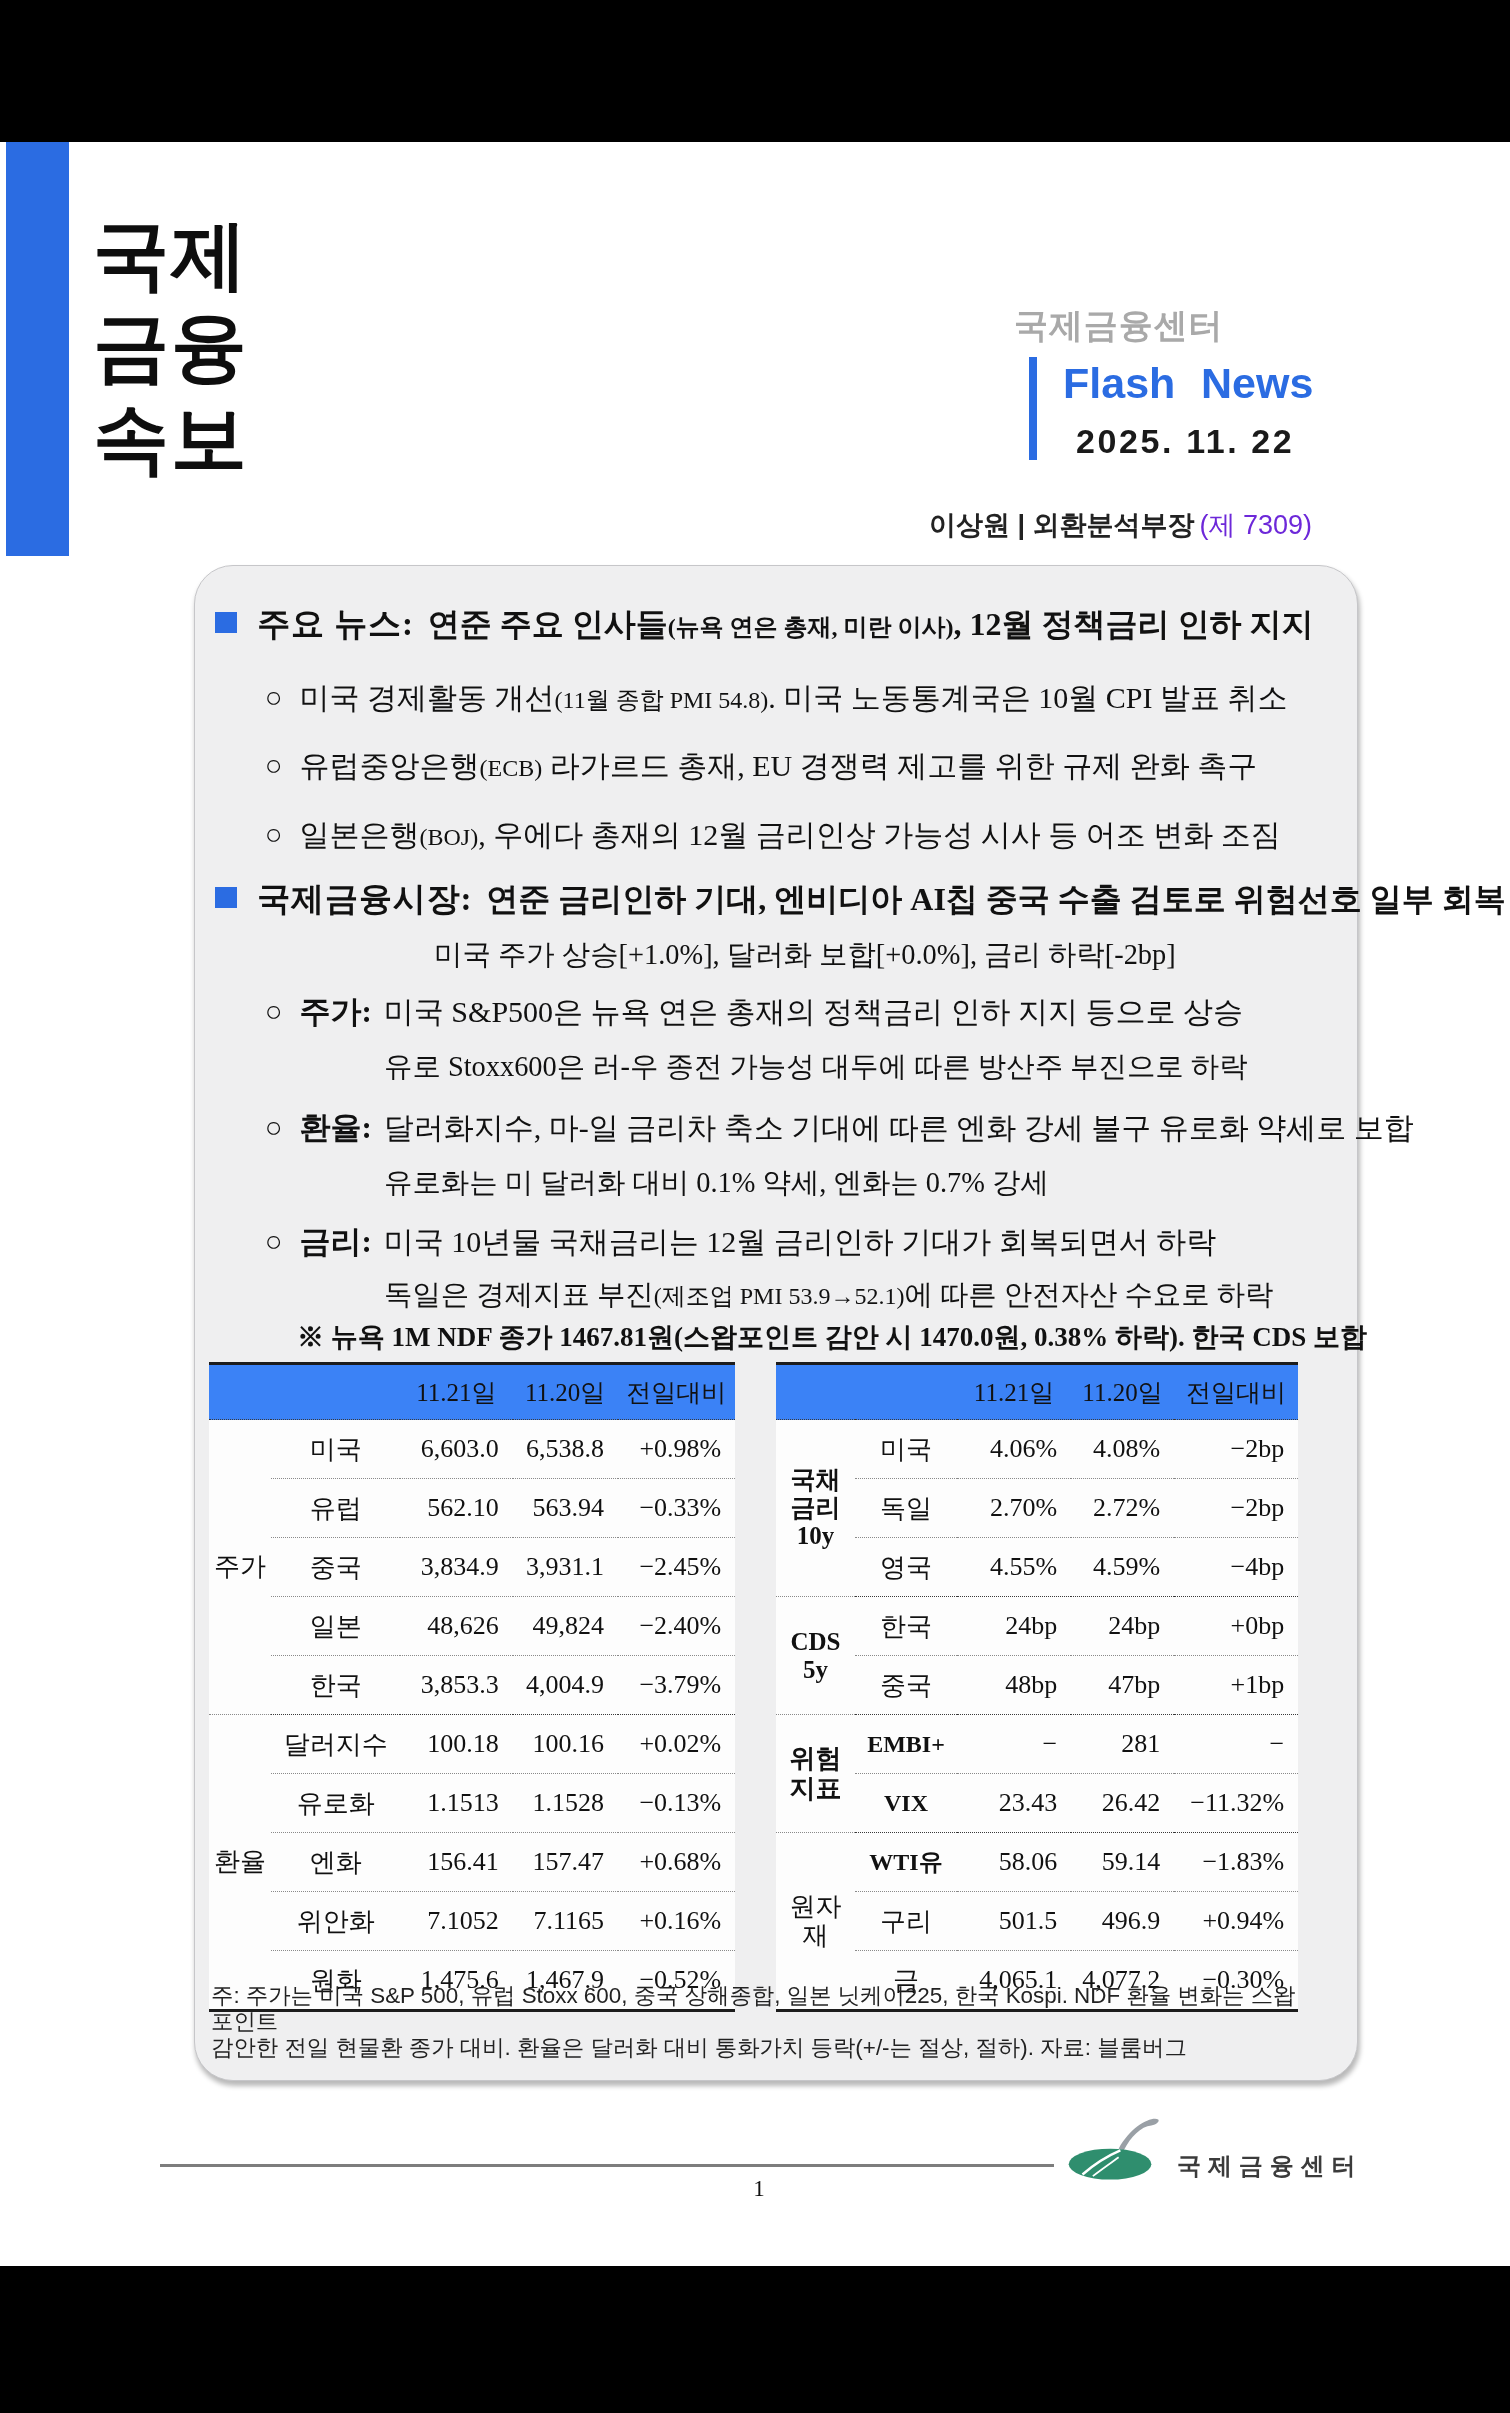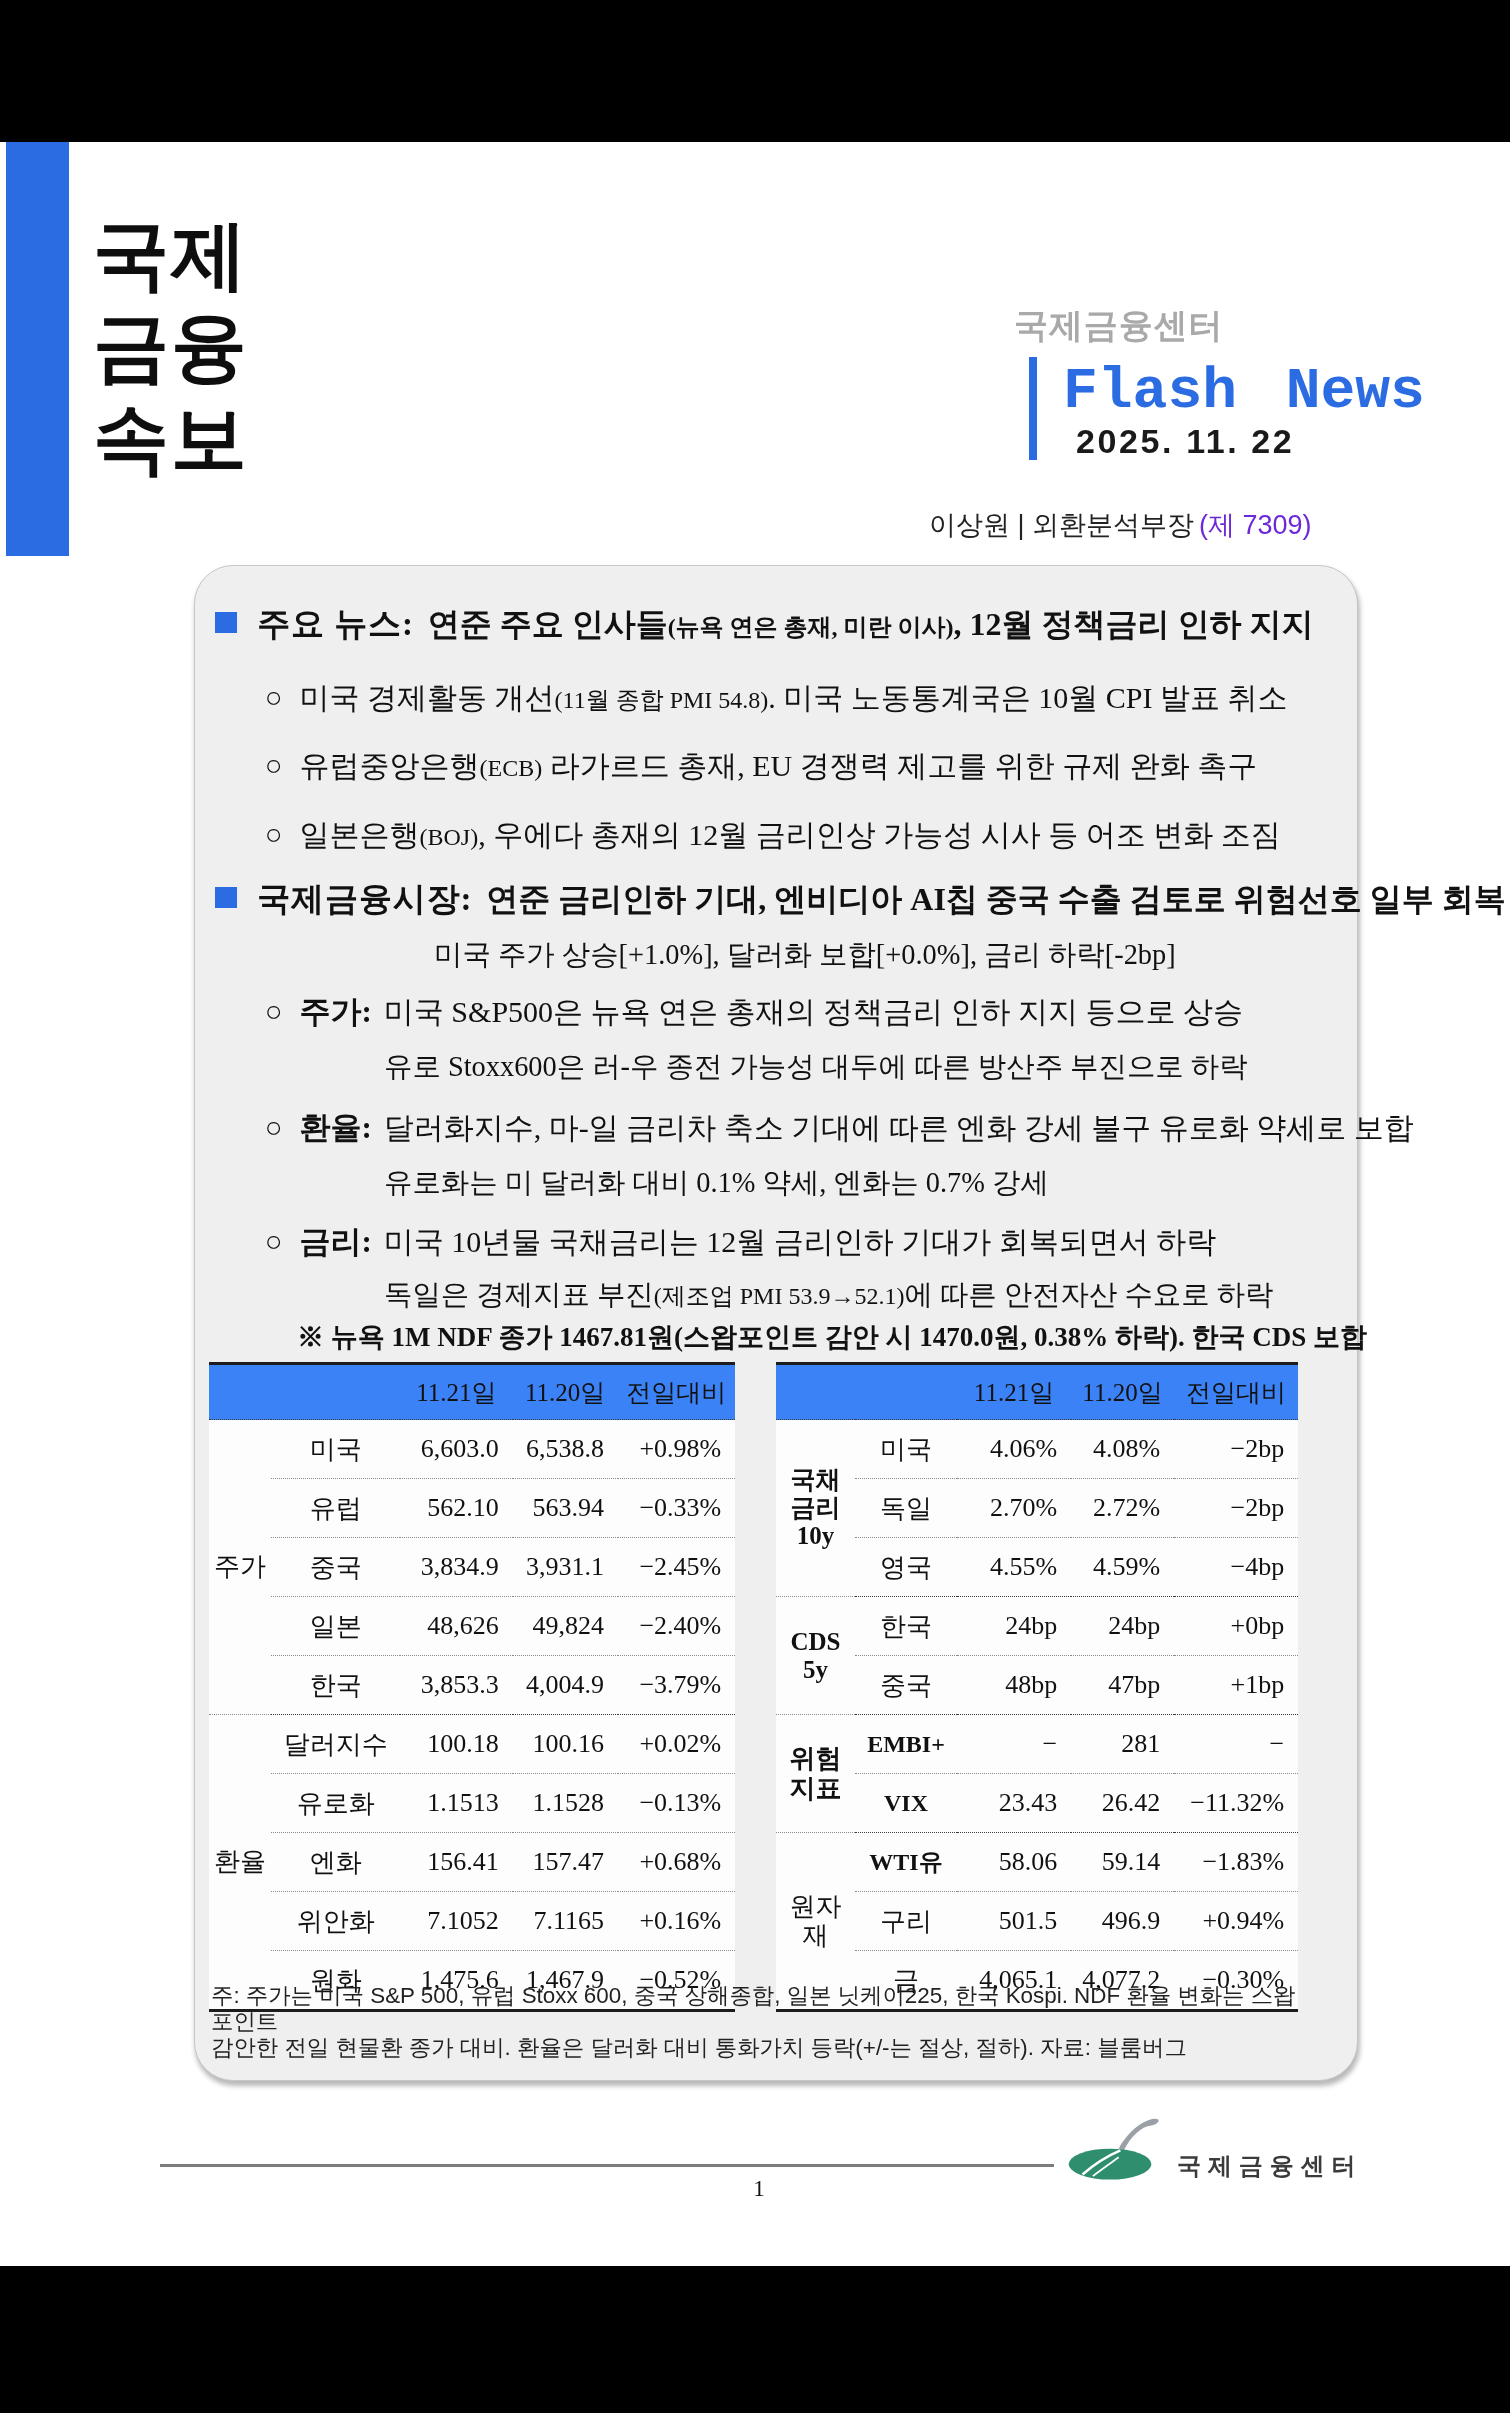--- a/index.html
+++ b/index.html
@@ -9,27 +9,27 @@
   .band-top{top:0;height:142px;}
   .band-bottom{top:2266px;height:147px;}
   .blue-bar{position:absolute;left:6px;top:142px;width:63px;height:414px;background:#2b6ce2;}
 
   .masthead-title{position:absolute;left:93px;top:209px;font-family:"Liberation Sans","DejaVu Sans",sans-serif;
         font-weight:bold;font-size:76px;line-height:92px;color:#0e0e0e;letter-spacing:1.7px;}
 
   .org{position:absolute;left:1014px;top:303px;font-family:"Liberation Sans",sans-serif;
        font-weight:bold;font-size:34px;color:#a9a9a9;letter-spacing:0.9px;}
   .brand-bar{position:absolute;left:1029px;top:357px;width:7.8px;height:103px;background:#2b6ce2;}
-  .brand{position:absolute;left:1063px;top:359px;font-family:Liberation Mono, monospace;
-       font-weight:bold;font-size:58px;color:#2b6ce2;word-spacing:13.8px;}
+  .brand{position:absolute;left:1063px;top:359px;font-family:Liberation Sans, sans-serif;
+       font-weight:bold;font-size:43px;color:#2b6ce2;word-spacing:13.8px;}
   .date{position:absolute;left:1076px;top:422px;font-family:"Liberation Sans",sans-serif;
        font-weight:bold;font-size:34px;color:#1a1a1a;letter-spacing:2.6px;}
   .author{position:absolute;left:929px;top:507px;font-family:"Liberation Sans",sans-serif;
        font-size:27px;color:#222;white-space:nowrap;}
-  .author .ab{font-weight:normal;}
+  .author .ab{font-weight:bold;}
   .author .an{font-weight:normal;margin-left:5px;color:#6d28d9;}
 
   .summary-box{position:absolute;left:194px;top:565px;width:1162px;height:1514px;
        background:#efeff0;border:1.7px solid #c6c6c9;border-radius:39px;
        box-shadow:1.7px 4.3px 5.2px rgba(0,0,0,0.28);}
 
   .line{position:absolute;white-space:nowrap;}
   .sq{display:inline-block;width:21.5px;height:21.5px;background:#2b6ce2;margin-right:20.7px;vertical-align:1.7px;}
   .circ{font-size:29px;margin-right:17px;vertical-align:0.9px;}
   .main-line{font-size:32px;font-weight:bold;}

